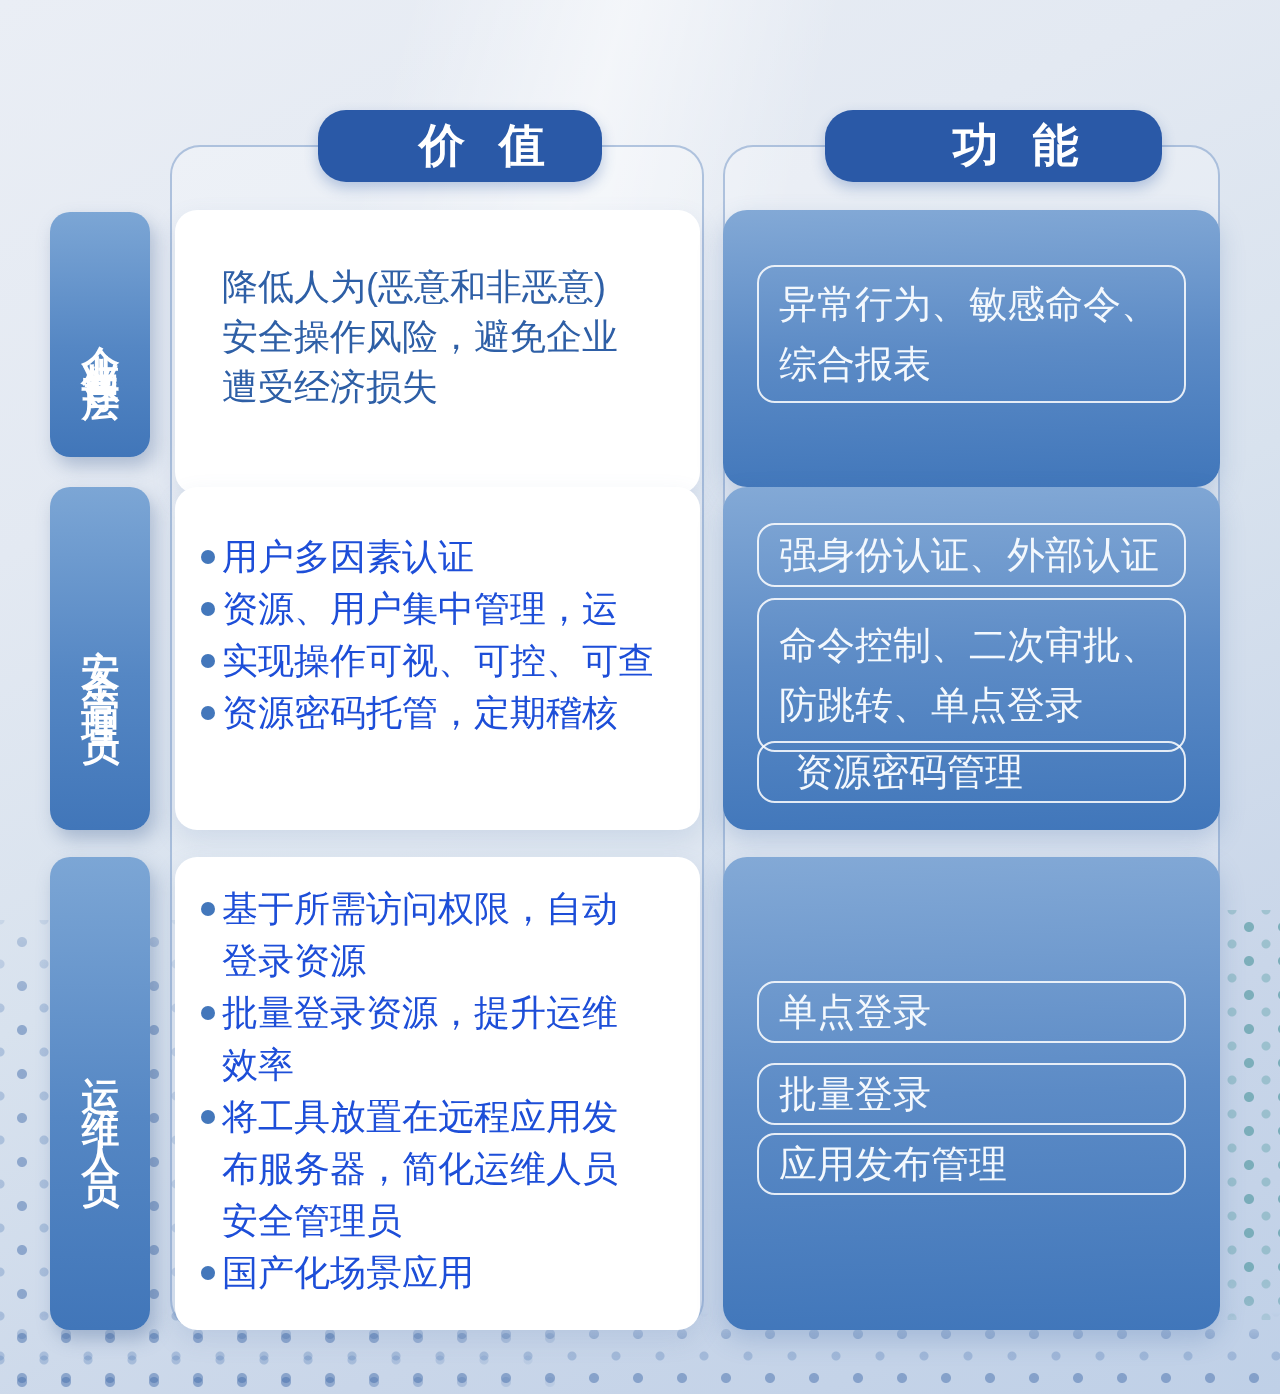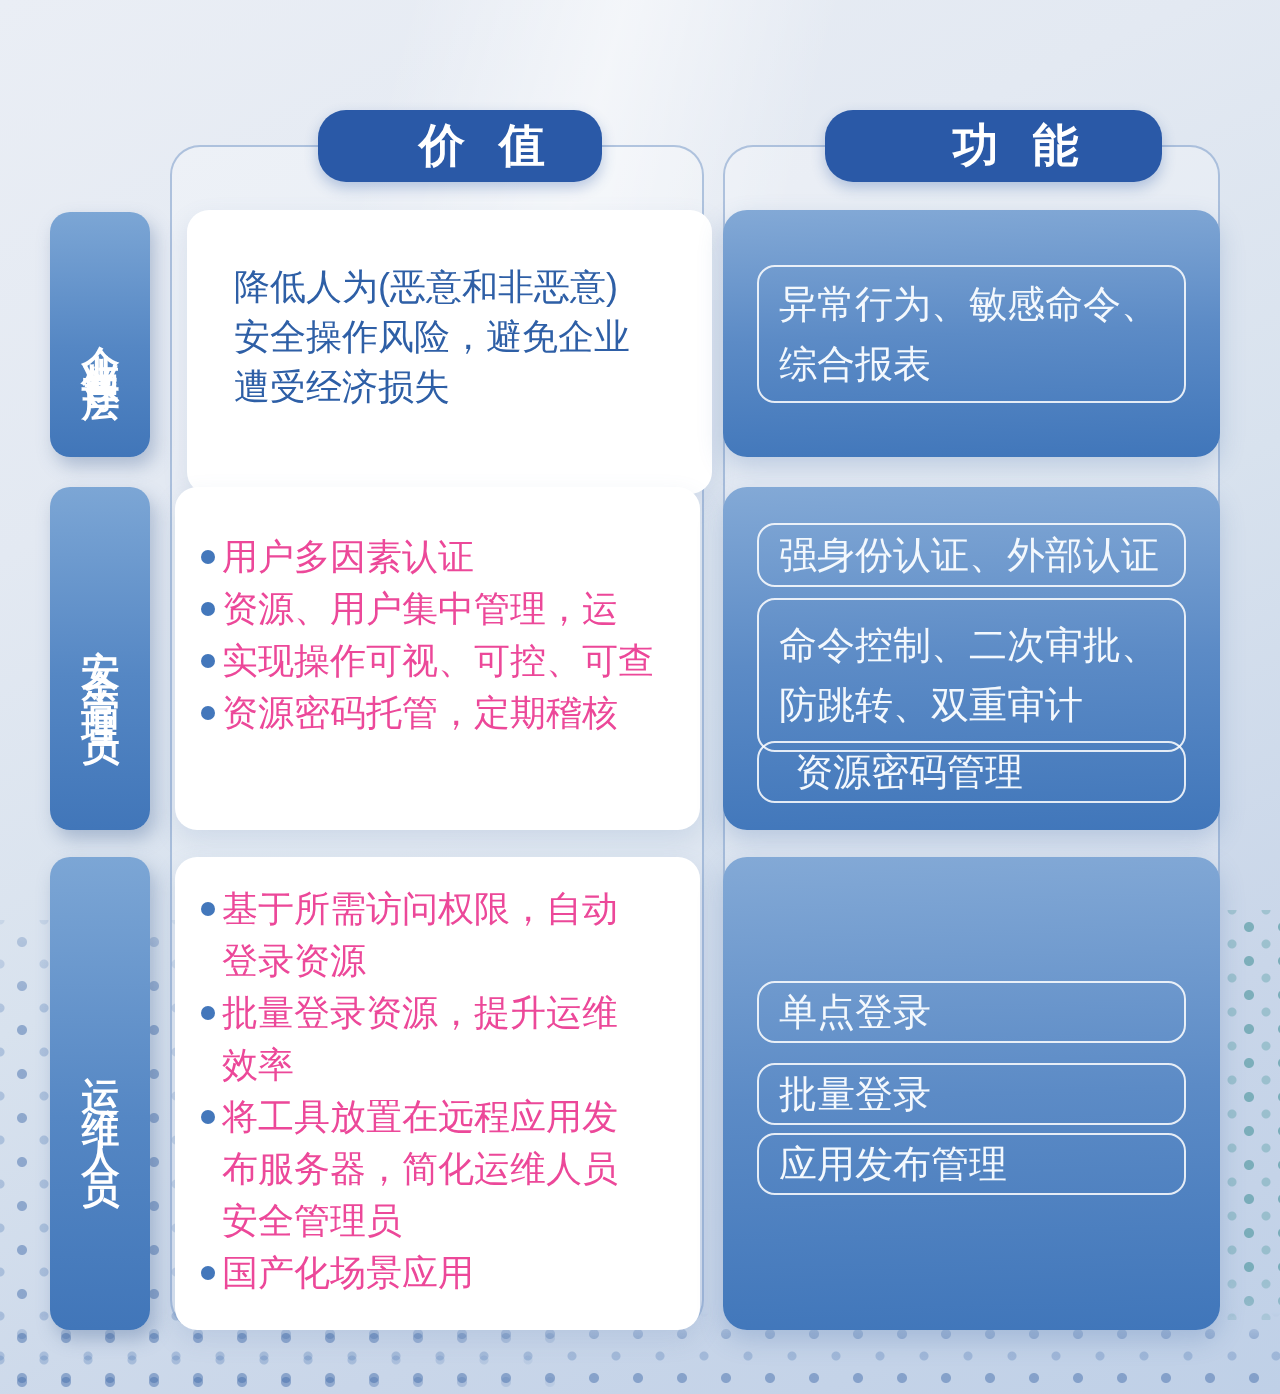--- a/index.html
+++ b/index.html
@@ -43,33 +43,33 @@
     box-shadow:5px 9px 18px rgba(70,100,150,.35);
     display:flex;align-items:center;justify-content:center;
     writing-mode:vertical-rl;color:#fff;font-size:38px;font-weight:600;}
   .rl1{top:212px;height:245px;letter-spacing:10px;}
   .rl2{top:487px;height:343px;letter-spacing:20px;}
   .rl3{top:857px;height:473px;letter-spacing:32px;}
   .rl1 span{margin-inline-end:-10px;} .rl2 span{margin-inline-end:-20px;} .rl3 span{margin-inline-end:-32px;}
   
   .wcard{position:absolute;left:175px;width:525px;z-index:2;background:#fff;border-radius:22px;
     box-shadow:0 10px 24px rgba(100,130,180,.16);box-sizing:border-box;}
-  .wc1{top:210px;height:284px;margin-left:12px;} .wc2{top:487px;height:343px;} .wc3{top:857px;height:473px;}
+  .wc1{top:210px;height:284px;} .wc2{top:487px;height:343px;} .wc3{top:857px;height:473px;}
   .para{margin:0;padding:52px 0 0 47px;width:410px;font-size:36px;line-height:50px;color:#2e5fa6;}
-  .blist{list-style:none;margin:0;padding:44px 30px 0 47px;font-size:36px;line-height:52px;color:#ec4899;}
+  .blist{list-style:none;margin:0;padding:44px 30px 0 47px;font-size:36px;line-height:52px;color:#1d4ed8;}
   .wc3 .blist{padding-top:26px;}
   .blist li{position:relative;}
   .blist li::before{content:"";position:absolute;left:-21px;top:19px;width:14px;height:14px;
     border-radius:50%;background:#4377bb;}
   .line{display:block;}
   
   .bcard{position:absolute;left:723px;width:497px;z-index:2;border-radius:24px;
     background:linear-gradient(178deg,#83a9d6 0%,#5c8bc6 50%,#4076ba 100%);
     box-shadow:0 10px 24px rgba(70,110,170,.25);}
-  .bc1{top:210px;height:247px;} .bc2{top:487px;height:343px;} .bc3{top:857px;height:473px;}
+  .bc1{top:210px;height:277px;} .bc2{top:487px;height:343px;} .bc3{top:857px;height:473px;}
   .obox{position:absolute;left:34px;width:429px;box-sizing:border-box;
     border:2px solid rgba(255,255,255,.85);border-radius:18px;
     display:flex;flex-direction:column;justify-content:center;padding-left:20px;
     color:#f3f8fd;font-size:38px;line-height:60px;}
   .bc1 .obox-a{top:55px;height:138px;}
   .bc2 .obox-a{top:36px;height:64px;}
   .bc2 .obox-b{top:111px;height:154px;}
   .bc2 .obox-c{top:254px;height:62px;padding-left:36px;}
   .bc3 .obox-a{top:124px;height:62px;}
   .bc3 .obox-b{top:206px;height:62px;}
@@ -156,21 +156,21 @@
       <span class="line">综合报表</span>
     </div>
   </div>
 
   <div class="bcard bc2">
     <div class="obox obox-a">
       <span class="line">强身份认证、外部认证</span>
     </div>
     <div class="obox obox-b">
       <span class="line">命令控制、二次审批、</span>
-      <span class="line">防跳转、双重审计</span>
+      <span class="line">防跳转、单点登录</span>
     </div>
     <div class="obox obox-c">
       <span class="line">资源密码管理</span>
     </div>
   </div>
 
   <div class="bcard bc3">
     <div class="obox obox-a">
       <span class="line">单点登录</span>
     </div>

